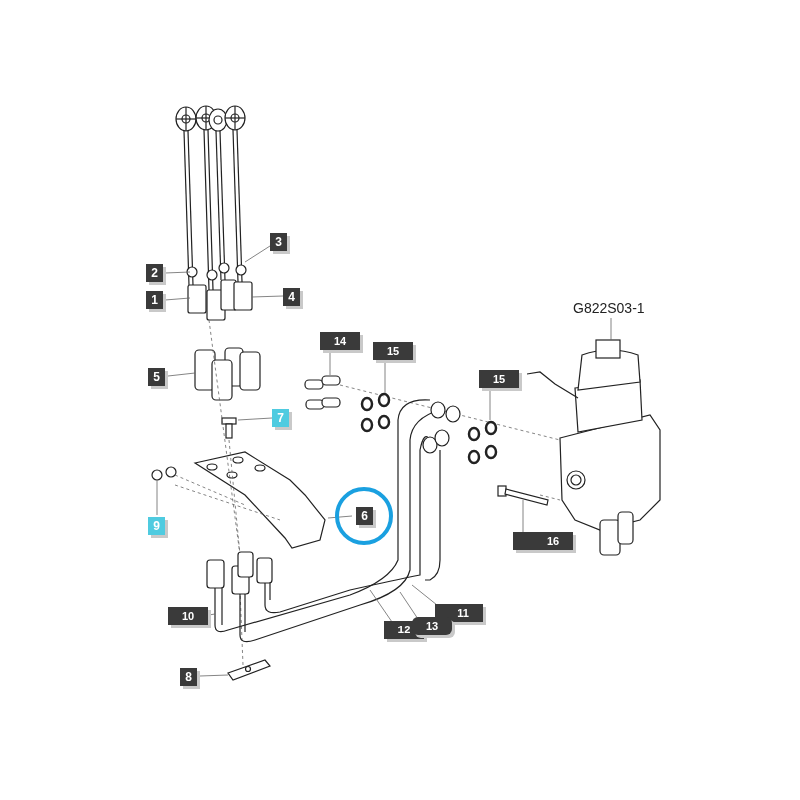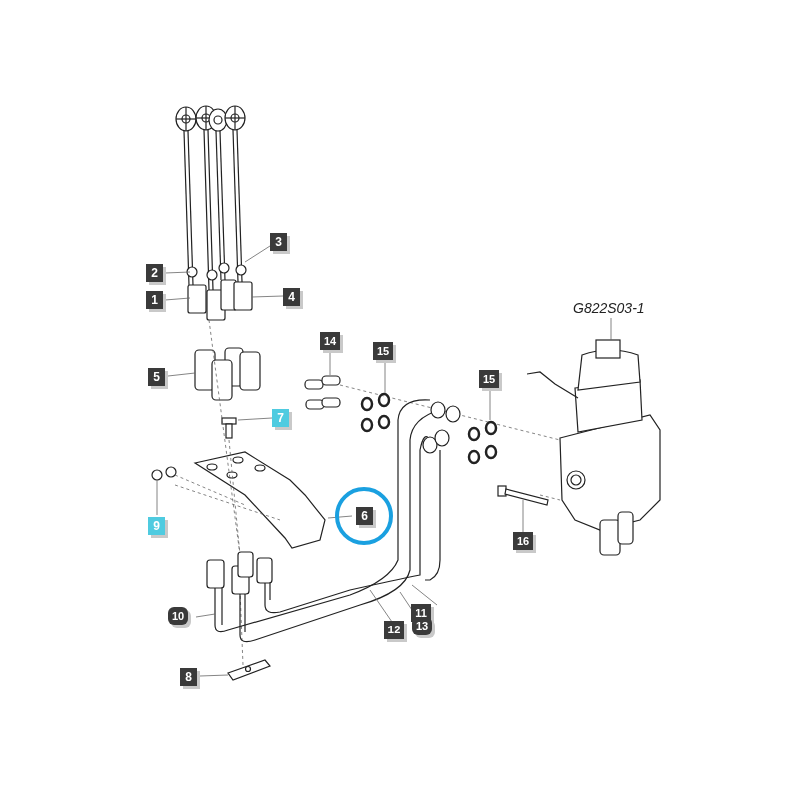--- a/index.html
+++ b/index.html
@@ -7,21 +7,21 @@
   #canvas { position: absolute; left: 0; top: 0; width: 800px; height: 800px; }
   .callout {
     position: absolute; width: 17px; height: 18px;
     color: #ffffff; font-weight: bold; font-size: 12px; line-height: 18px; text-align: center;
     box-shadow: 3px 3px 0 #c9c9c9;
     font-family: "Liberation Sans", sans-serif;
     cursor: pointer;
   }
   .callout.dark { background: #3a3a3a; }
   .callout.cyan { background: #4fcbe0; }
-  .callout.wide { width: 20px; font-size: 11px; text-align: center; }
+  .callout.wide { width: 40px; font-size: 11px; text-align: center; }
   .ref-code {
     position: absolute; font-size: 14px; color: #222; font-family: "Liberation Sans", sans-serif;
   }
   .highlight-ring {
     position: absolute; width: 50px; height: 50px; border: 4px solid #1aa0e0; border-radius: 50%;
   }
 </style>
 </head>
 <body>
 
@@ -171,33 +171,33 @@
     <line x1="490" y1="388" x2="490" y2="420"></line>
     <line x1="611" y1="318" x2="611" y2="340"></line>
     <line x1="523" y1="532" x2="523" y2="500"></line>
     <line x1="200" y1="676" x2="228" y2="675"></line>
     <line x1="392" y1="622" x2="370" y2="590"></line>
     <line x1="420" y1="622" x2="400" y2="592"></line>
     <line x1="437" y1="605" x2="412" y2="585"></line>
   </g>
 </svg>
 
-<div class="ref-code" style="left:573px; top:300px;font-style:italic;">G822S03-1</div>
+<div class="ref-code" style="left:573px; top:300px;">G822S03-1</div>
 
 <div class="highlight-ring" style="left:335px; top:487px;"></div>
 
 <div class="callout dark" style="left:146px; top:291px;">1</div>
 <div class="callout dark" style="left:146px; top:264px;">2</div>
 <div class="callout dark" style="left:270px; top:233px;">3</div>
 <div class="callout dark" style="left:283px; top:288px;">4</div>
 <div class="callout dark" style="left:148px; top:368px;">5</div>
 <div class="callout dark" style="left:356px; top:507px;">6</div>
 <div class="callout cyan" style="left:272px; top:409px;">7</div>
 <div class="callout dark" style="left:180px; top:668px;">8</div>
 <div class="callout cyan" style="left:148px; top:517px;">9</div>
-<div class="callout dark wide" style="left:168px; top:607px;border-radius:6px;">10</div>
-<div class="callout dark wide" style="left:411px; top:604px;">11</div>
+<div class="callout dark wide" style="left:168px; top:607px;">10</div>
+<div class="callout dark wide" style="left:435px; top:604px;padding-left:8px;">11</div>
 <div class="callout dark wide" style="left:384px; top:621px;font-family:Liberation Mono, monospace;">12</div>
 <div class="callout dark wide" style="left:412px; top:617px;border-radius:6px;">13</div>
 <div class="callout dark wide" style="left:320px; top:332px;">14</div>
 <div class="callout dark wide" style="left:373px; top:342px;">15</div>
 <div class="callout dark wide" style="left:479px; top:370px;">15</div>
-<div class="callout dark wide" style="left:513px; top:532px;">16</div>
+<div class="callout dark wide" style="left:513px; top:532px;padding-left:20px;">16</div>
 
 </body></html>

